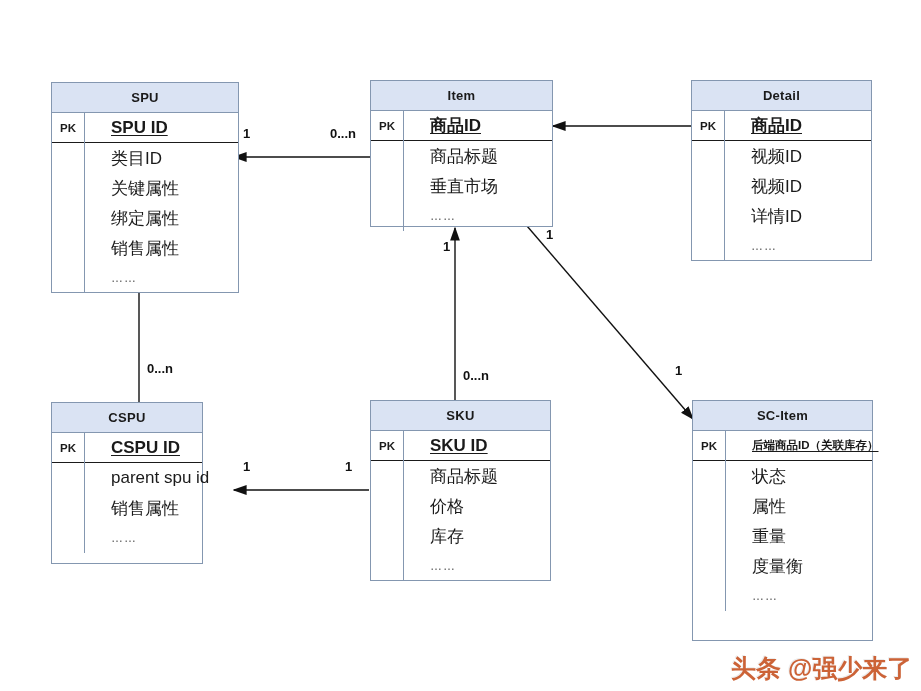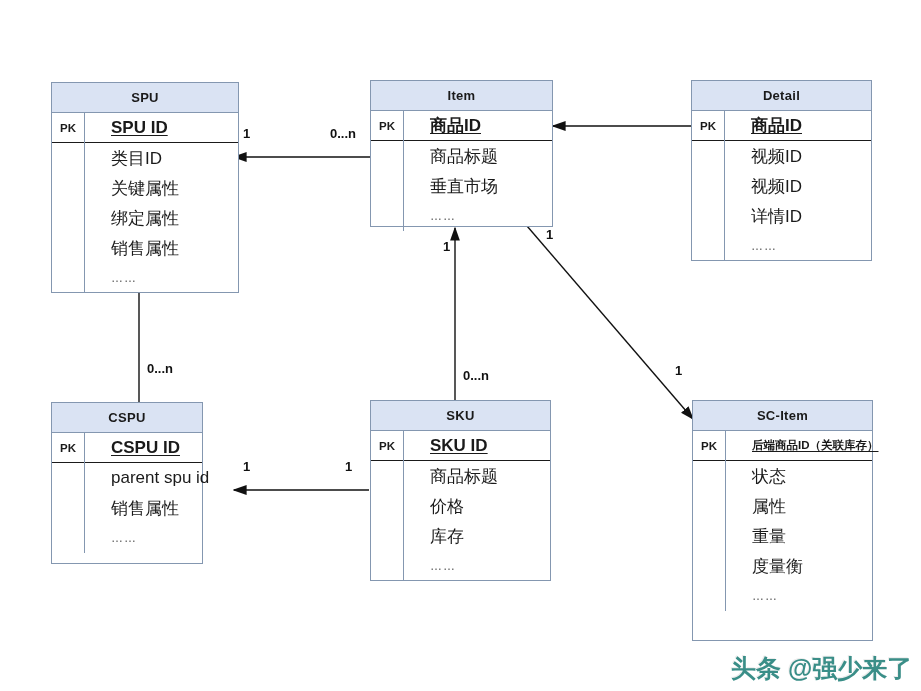--- a/index.html
+++ b/index.html
@@ -103,21 +103,21 @@
     font-weight: bold;
     color: #111111;
     white-space: nowrap;
   }
 
   
   .watermark {
     position: absolute;
     font-size: 25px;
     font-weight: bold;
-    color: #0f766e;
+    color: #c2410c;
     opacity: 0.82;
     white-space: nowrap;
     text-shadow: 1px 1px 0 #ffffff, -1px -1px 0 #e8e8e8;
   }
 </style>
 </head>
 <body>
 
 <div id="canvas">
 

